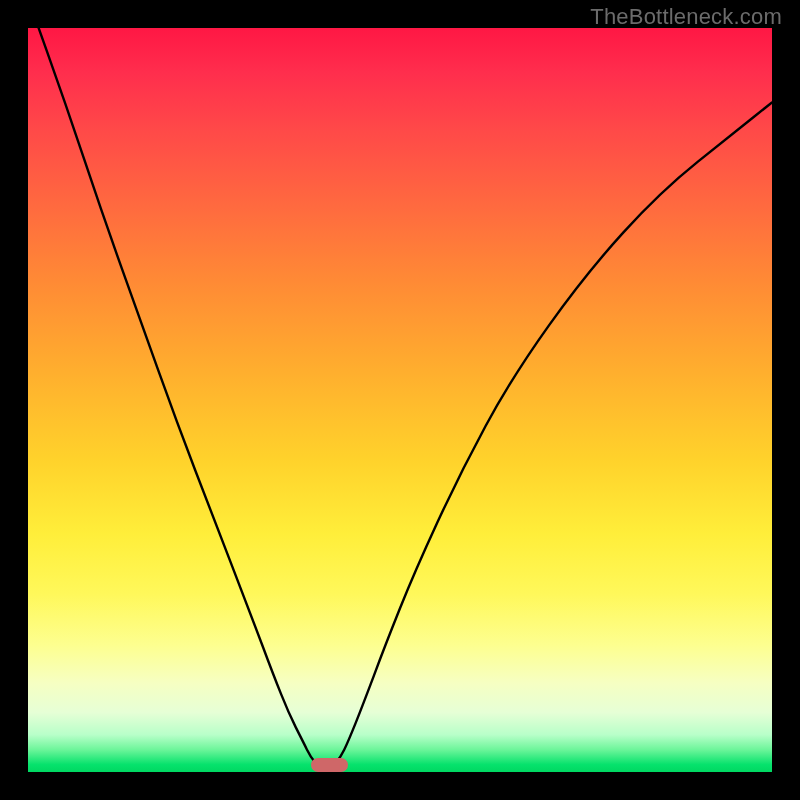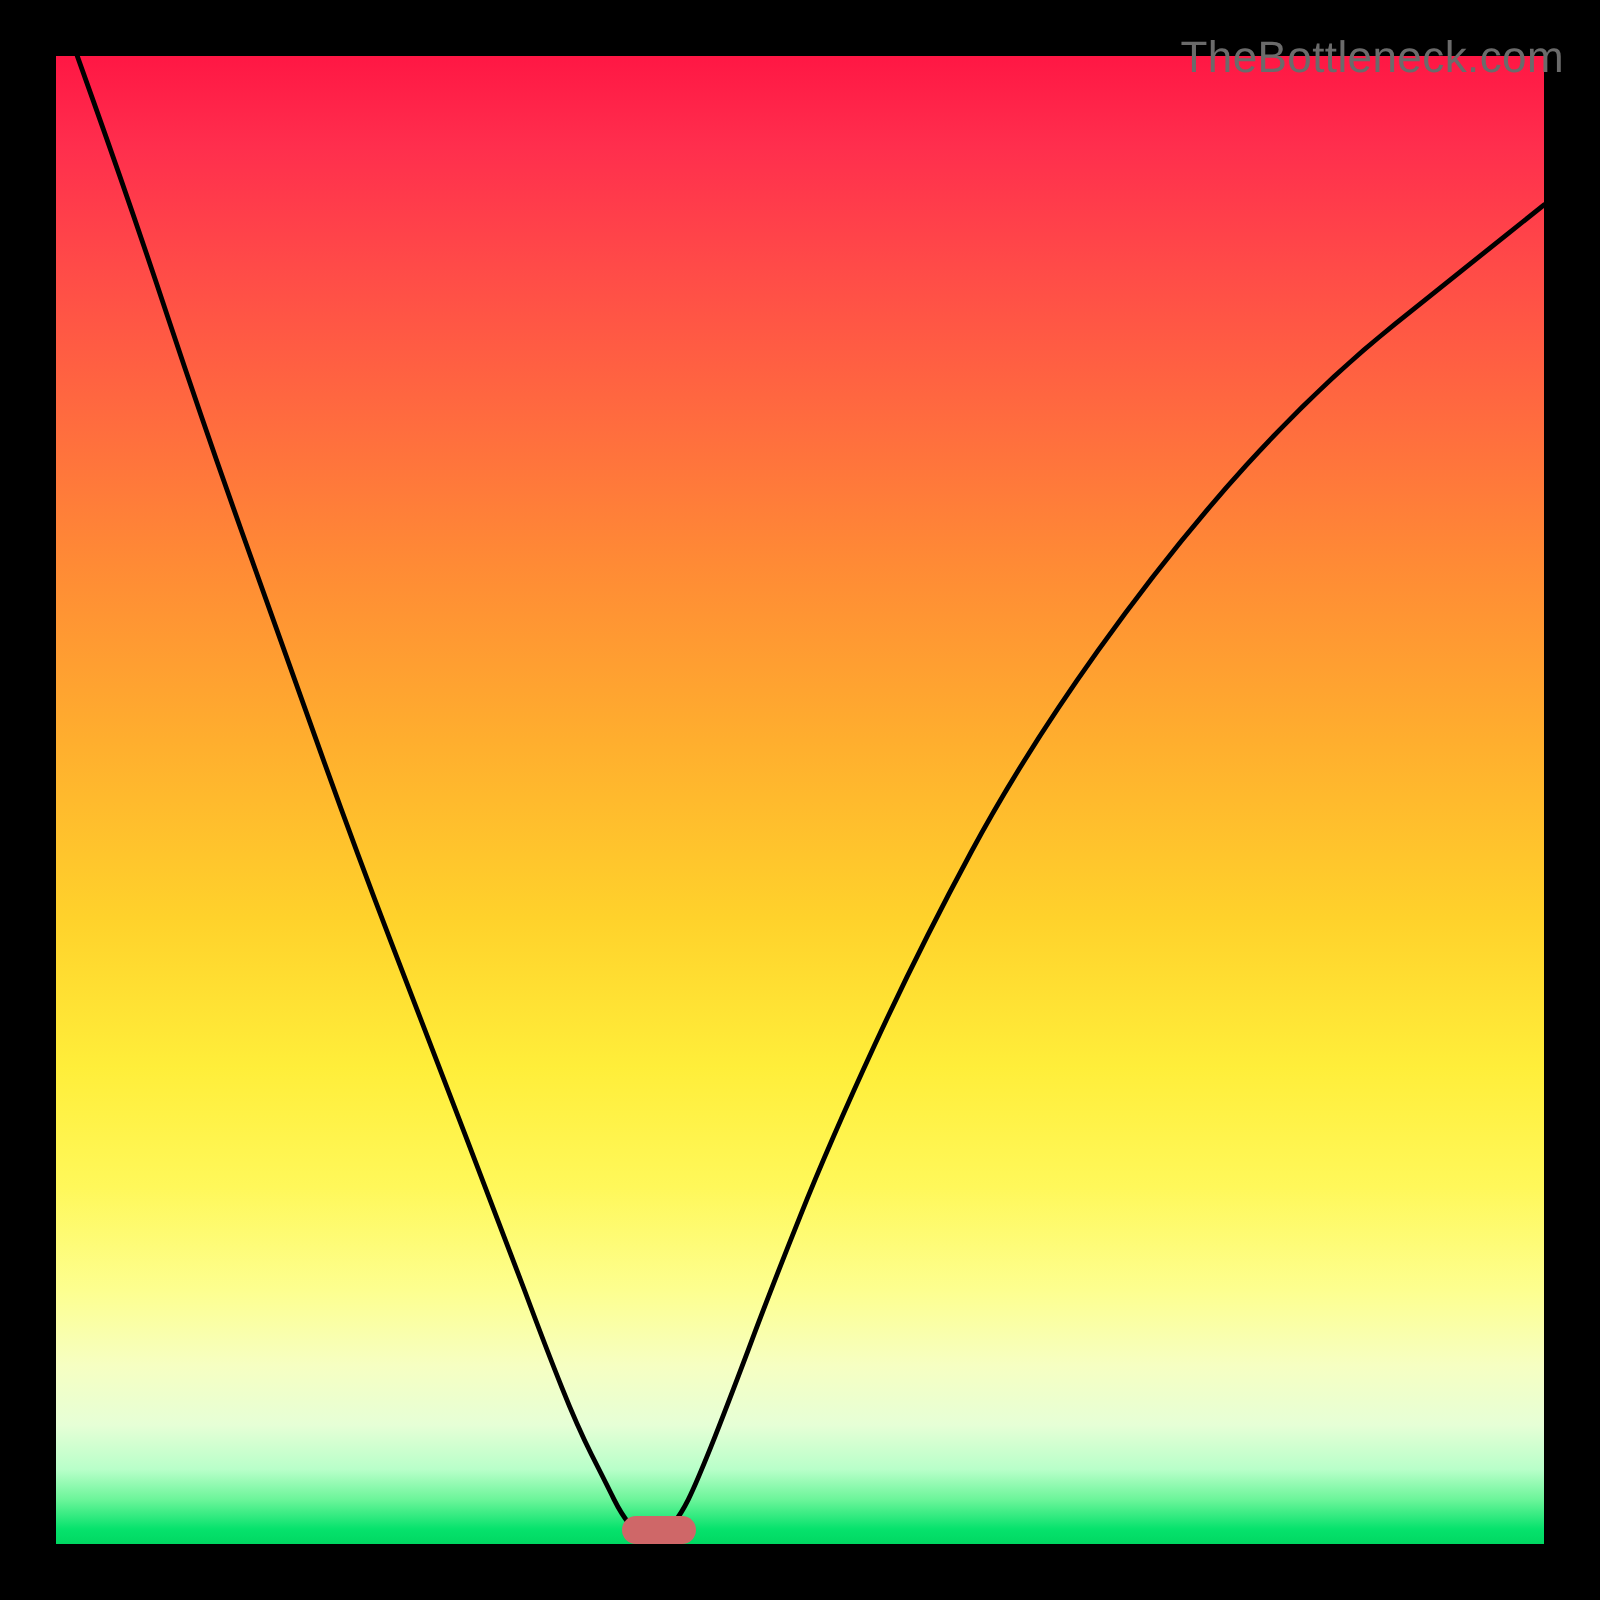--- a/index.html
+++ b/index.html
@@ -19,21 +19,20 @@
   }
   .watermark {
     position: absolute;
     top: 4px;
     right: 18px;
     color: #6b6b6b;
     font-size: 22px;
     font-weight: 500;
     z-index: 10;
     letter-spacing: 0.2px;
-    margin-top: 12px;
   }
   .plot {
     position: absolute;
     top: 28px;
     left: 28px;
     width: 744px;
     height: 744px;
     overflow: hidden;
   }
   .gradient {

